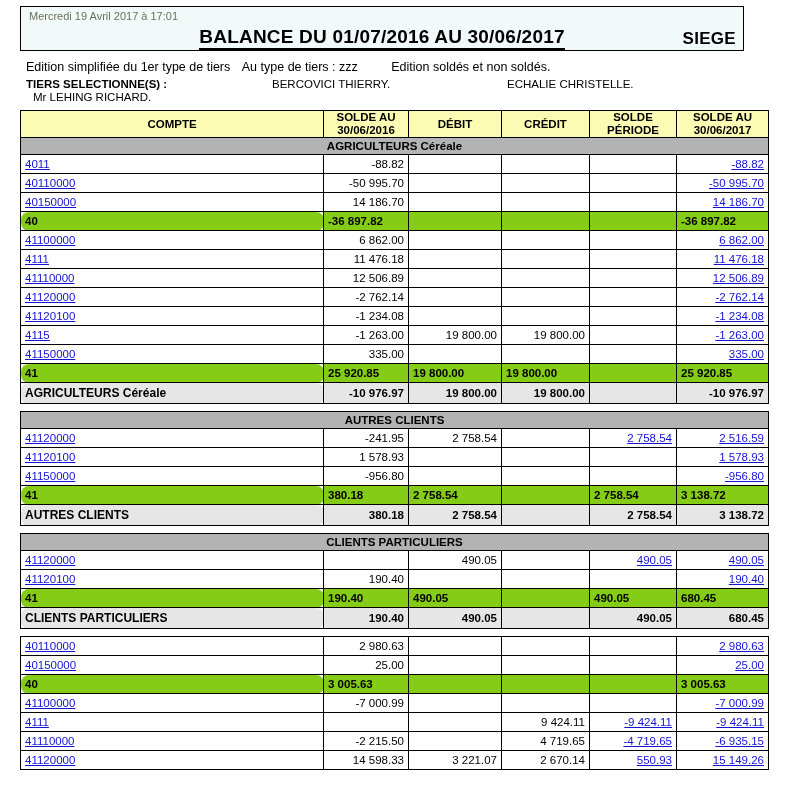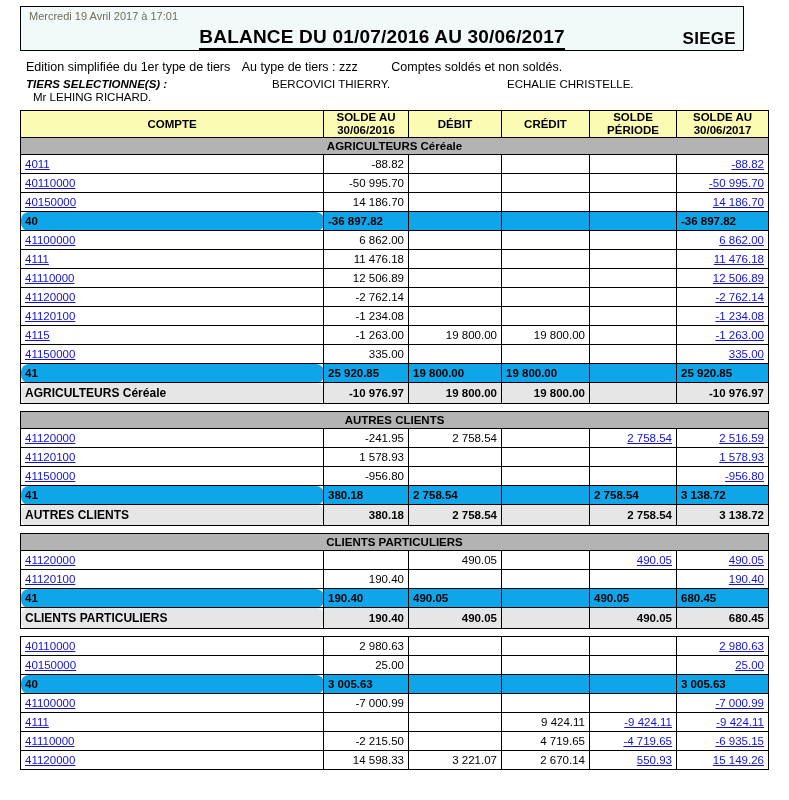--- a/index.html
+++ b/index.html
@@ -77,21 +77,20 @@
   .subline1 .s2 { margin-left: 8px; }
   .subline1 .s3 { margin-left: 30px; }
 
   .subline2 {
     position: absolute;
     left: 26px;
     top: 78px;
     font-size: 11.5px;
     font-weight: bold;
     white-space: nowrap;
-    font-style: italic;
   }
   .tiers-a {
     position: absolute;
     left: 272px;
     top: 78px;
     font-size: 11.5px;
     white-space: nowrap;
   }
   .tiers-b {
     position: absolute;
@@ -175,21 +174,21 @@
   tr.detail td.num  { text-align: right; }
 
   a.lnk {
     color: #1414d2;
     text-decoration: underline;
     cursor: pointer;
   }
 
   
   tr.subtotal td {
-    background: #0ea5e9;
+    background: #84cc16;
     font-weight: bold;
   }
   tr.subtotal td.acct { text-align: left; }
   tr.subtotal td.num  { text-align: left; }
 
   
   tr.total td {
     background: #e6e6e6;
     font-weight: bold;
     height: 21px;
@@ -207,21 +206,21 @@
 
   <div class="title-box">
     <div class="stamp-date">Mercredi 19 Avril 2017 à 17:01</div>
     <div class="stamp-site">SIEGE</div>
     <div class="main-title"><span>BALANCE DU  01/07/2016  AU 30/06/2017</span></div>
   </div>
 
   <div class="subline1">
     <span class="s1">Edition simplifiée  du 1er type de tiers</span>
     <span class="s2">Au type de tiers : zzz</span>
-    <span class="s3">Comptes soldés et non soldés.</span>
+    <span class="s3">Edition soldés et non soldés.</span>
   </div>
   <div class="subline2">TIERS SELECTIONNE(S) :</div>
   <div class="tiers-a">BERCOVICI THIERRY.</div>
   <div class="tiers-b">ECHALIE CHRISTELLE.</div>
   <div class="tiers-c">Mr LEHING RICHARD.</div>
 
   <div class="tbl-wrap">
     <table class="balance">
       <colgroup>
         <col class="c-compte">

